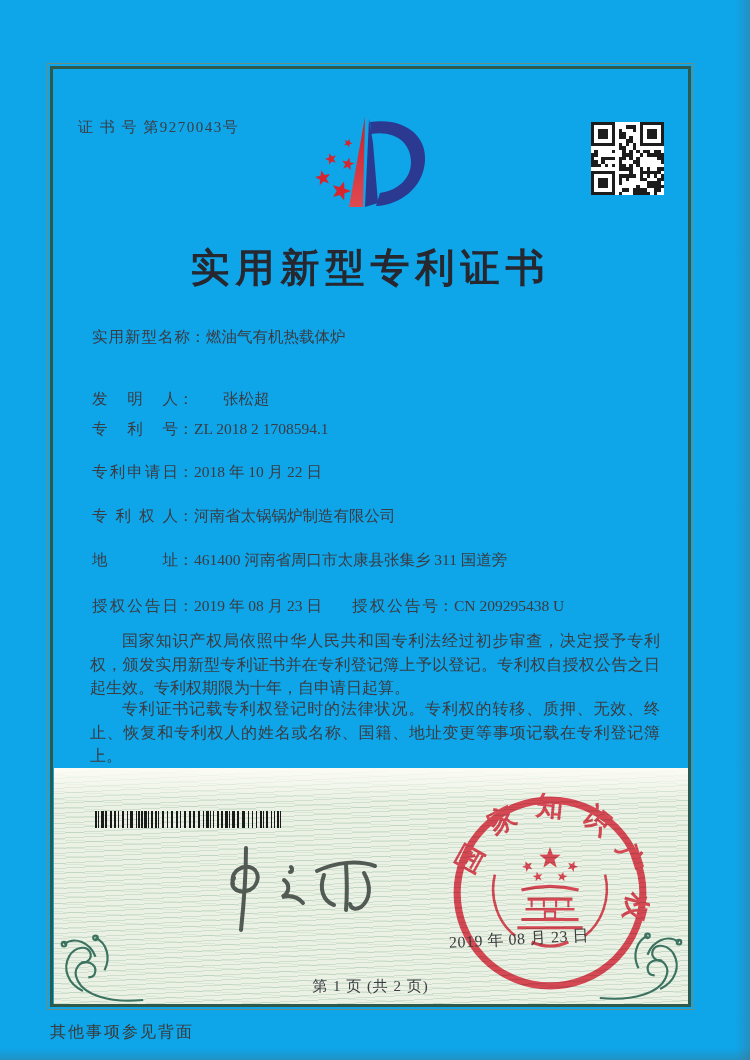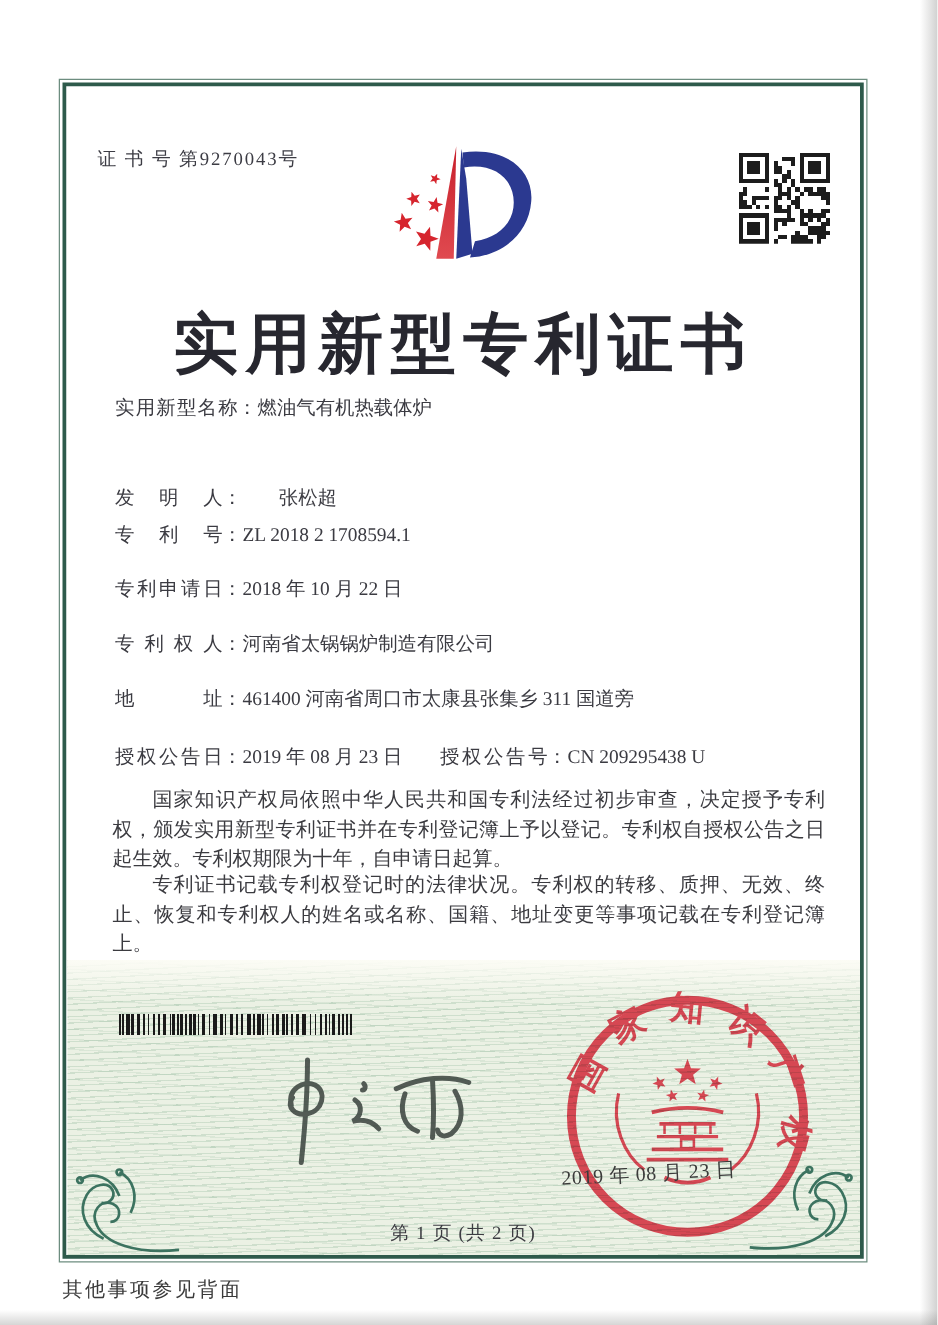--- a/index.html
+++ b/index.html
@@ -1,35 +1,35 @@
 <!DOCTYPE html>
 <html><head>
 <meta charset="utf-8">
 <style>
   * { margin:0; padding:0; box-sizing:border-box; }
   body { background:#e8e8e4; font-family:"Liberation Serif","DejaVu Serif",serif; }
-  .page { position:relative; width:750px; height:1060px; background:#ffffff; overflow:hidden;
+  .page { position:relative; width:750px; height:1060px; background:#0ea5e9; overflow:hidden;
           color:#3a3a40; }
   
   .band { position:absolute; left:54px; top:768px; width:634px; height:238px;
           background-color:#ebf1e4;
           background-image:
             linear-gradient(180deg,#fcfcf5 0,rgba(252,252,245,0) 34px),
             repeating-linear-gradient(177deg, rgba(104,158,122,0.22) 0 1px, rgba(0,0,0,0) 1px 5px),
             repeating-linear-gradient(183deg, rgba(104,158,122,0.13) 0 1px, rgba(0,0,0,0) 1px 8px);
           z-index:1; }
   
   .frame { position:absolute; left:50px; top:66px; width:641px; height:941px;
            border:3px solid #2e5a4b; outline:1px solid #6d8d7f; outline-offset:2px; z-index:2; }
   .certno { position:absolute; left:78px; top:118px; font-size:15px; letter-spacing:1.5px;
             color:#3c3c44; z-index:3; }
   .logo { position:absolute; left:303px; top:115px; width:132px; height:100px; z-index:3; }
   .qr { position:absolute; left:591px; top:122px; width:73px; height:73px; z-index:3; }
   .title { position:absolute; left:50px; top:241px; width:641px; text-align:center;
-           font-size:52px; font-weight:600; letter-spacing:6px; color:#27272f; z-index:3; }
+           font-size:39px; font-weight:600; letter-spacing:6px; color:#27272f; z-index:3; }
   .row { position:absolute; left:92px; display:flex; align-items:baseline;
          font-size:15.5px; line-height:22px; color:#3b3b42; z-index:3; }
   .fl { display:inline-block; width:86px; text-align:justify; text-align-last:justify; }
   .fc { width:16px; }
   .fv {}
   .fv .l2 { display:block; padding-left:29px; margin-top:18px; }
   .para { position:absolute; left:90px; width:570px; text-indent:2em; text-align:justify;
           font-size:16px; line-height:23.5px; color:#3b3b40; z-index:3; }
   .barcode { position:absolute; left:95px; top:811px; width:190px; height:17px; z-index:3; }
   .director { position:absolute; left:100px; top:853px; font-family:"Liberation Sans","DejaVu Sans",sans-serif;
@@ -213,21 +213,21 @@
         <rect x="13" y="20" width="1" height="1" fill="#1c1c1c"></rect>
         <rect x="14" y="20" width="1" height="1" fill="#1c1c1c"></rect>
         <rect x="15" y="20" width="1" height="1" fill="#1c1c1c"></rect>
         <rect x="16" y="20" width="1" height="1" fill="#1c1c1c"></rect>
         <rect x="18" y="20" width="1" height="1" fill="#1c1c1c"></rect>
       </svg>
   </div>
 
   <h1 class="title">实用新型专利证书</h1>
 
-  <div class="row" style="top:316px">
+  <div class="row" style="top:326px">
     <span class="fl" style="width:98px">实用新型名称</span>
       <span class="fc">：</span>
     <span class="fv">燃油气有机热载体炉</span>
   </div>
 
   <div class="row" style="top:370px">
     <span class="fl">发明人</span>
       <span class="fc">：</span>
     <span class="fv"><span class="l2">张松超</span></span>
   </div>

